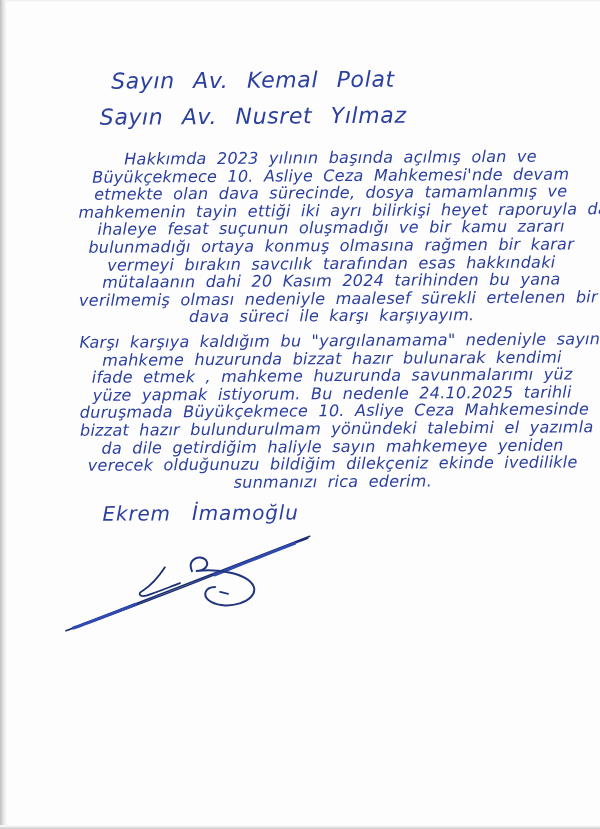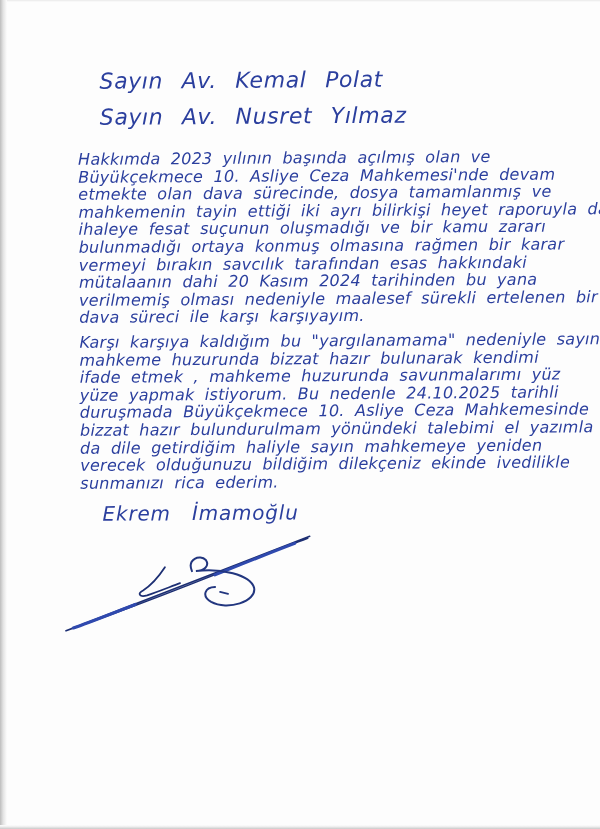--- a/index.html
+++ b/index.html
@@ -7,20 +7,21 @@
     padding: 0;
     background: #ffffff;
   }
   .paper {
     position: relative;
     width: 600px;
     height: 829px;
     background: #fdfdfd;
     overflow: hidden;
     font-family: "DejaVu Sans", sans-serif;
+    text-align: center;
   }
   .edge-left {
     position: absolute;
     left: 0; top: 0;
     width: 7px; height: 100%;
     background: linear-gradient(90deg, #bdbdbd 0%, #e3e3e3 45%, #fdfdfd 100%);
   }
   .edge-bottom {
     position: absolute;
     left: 0; bottom: 0;

